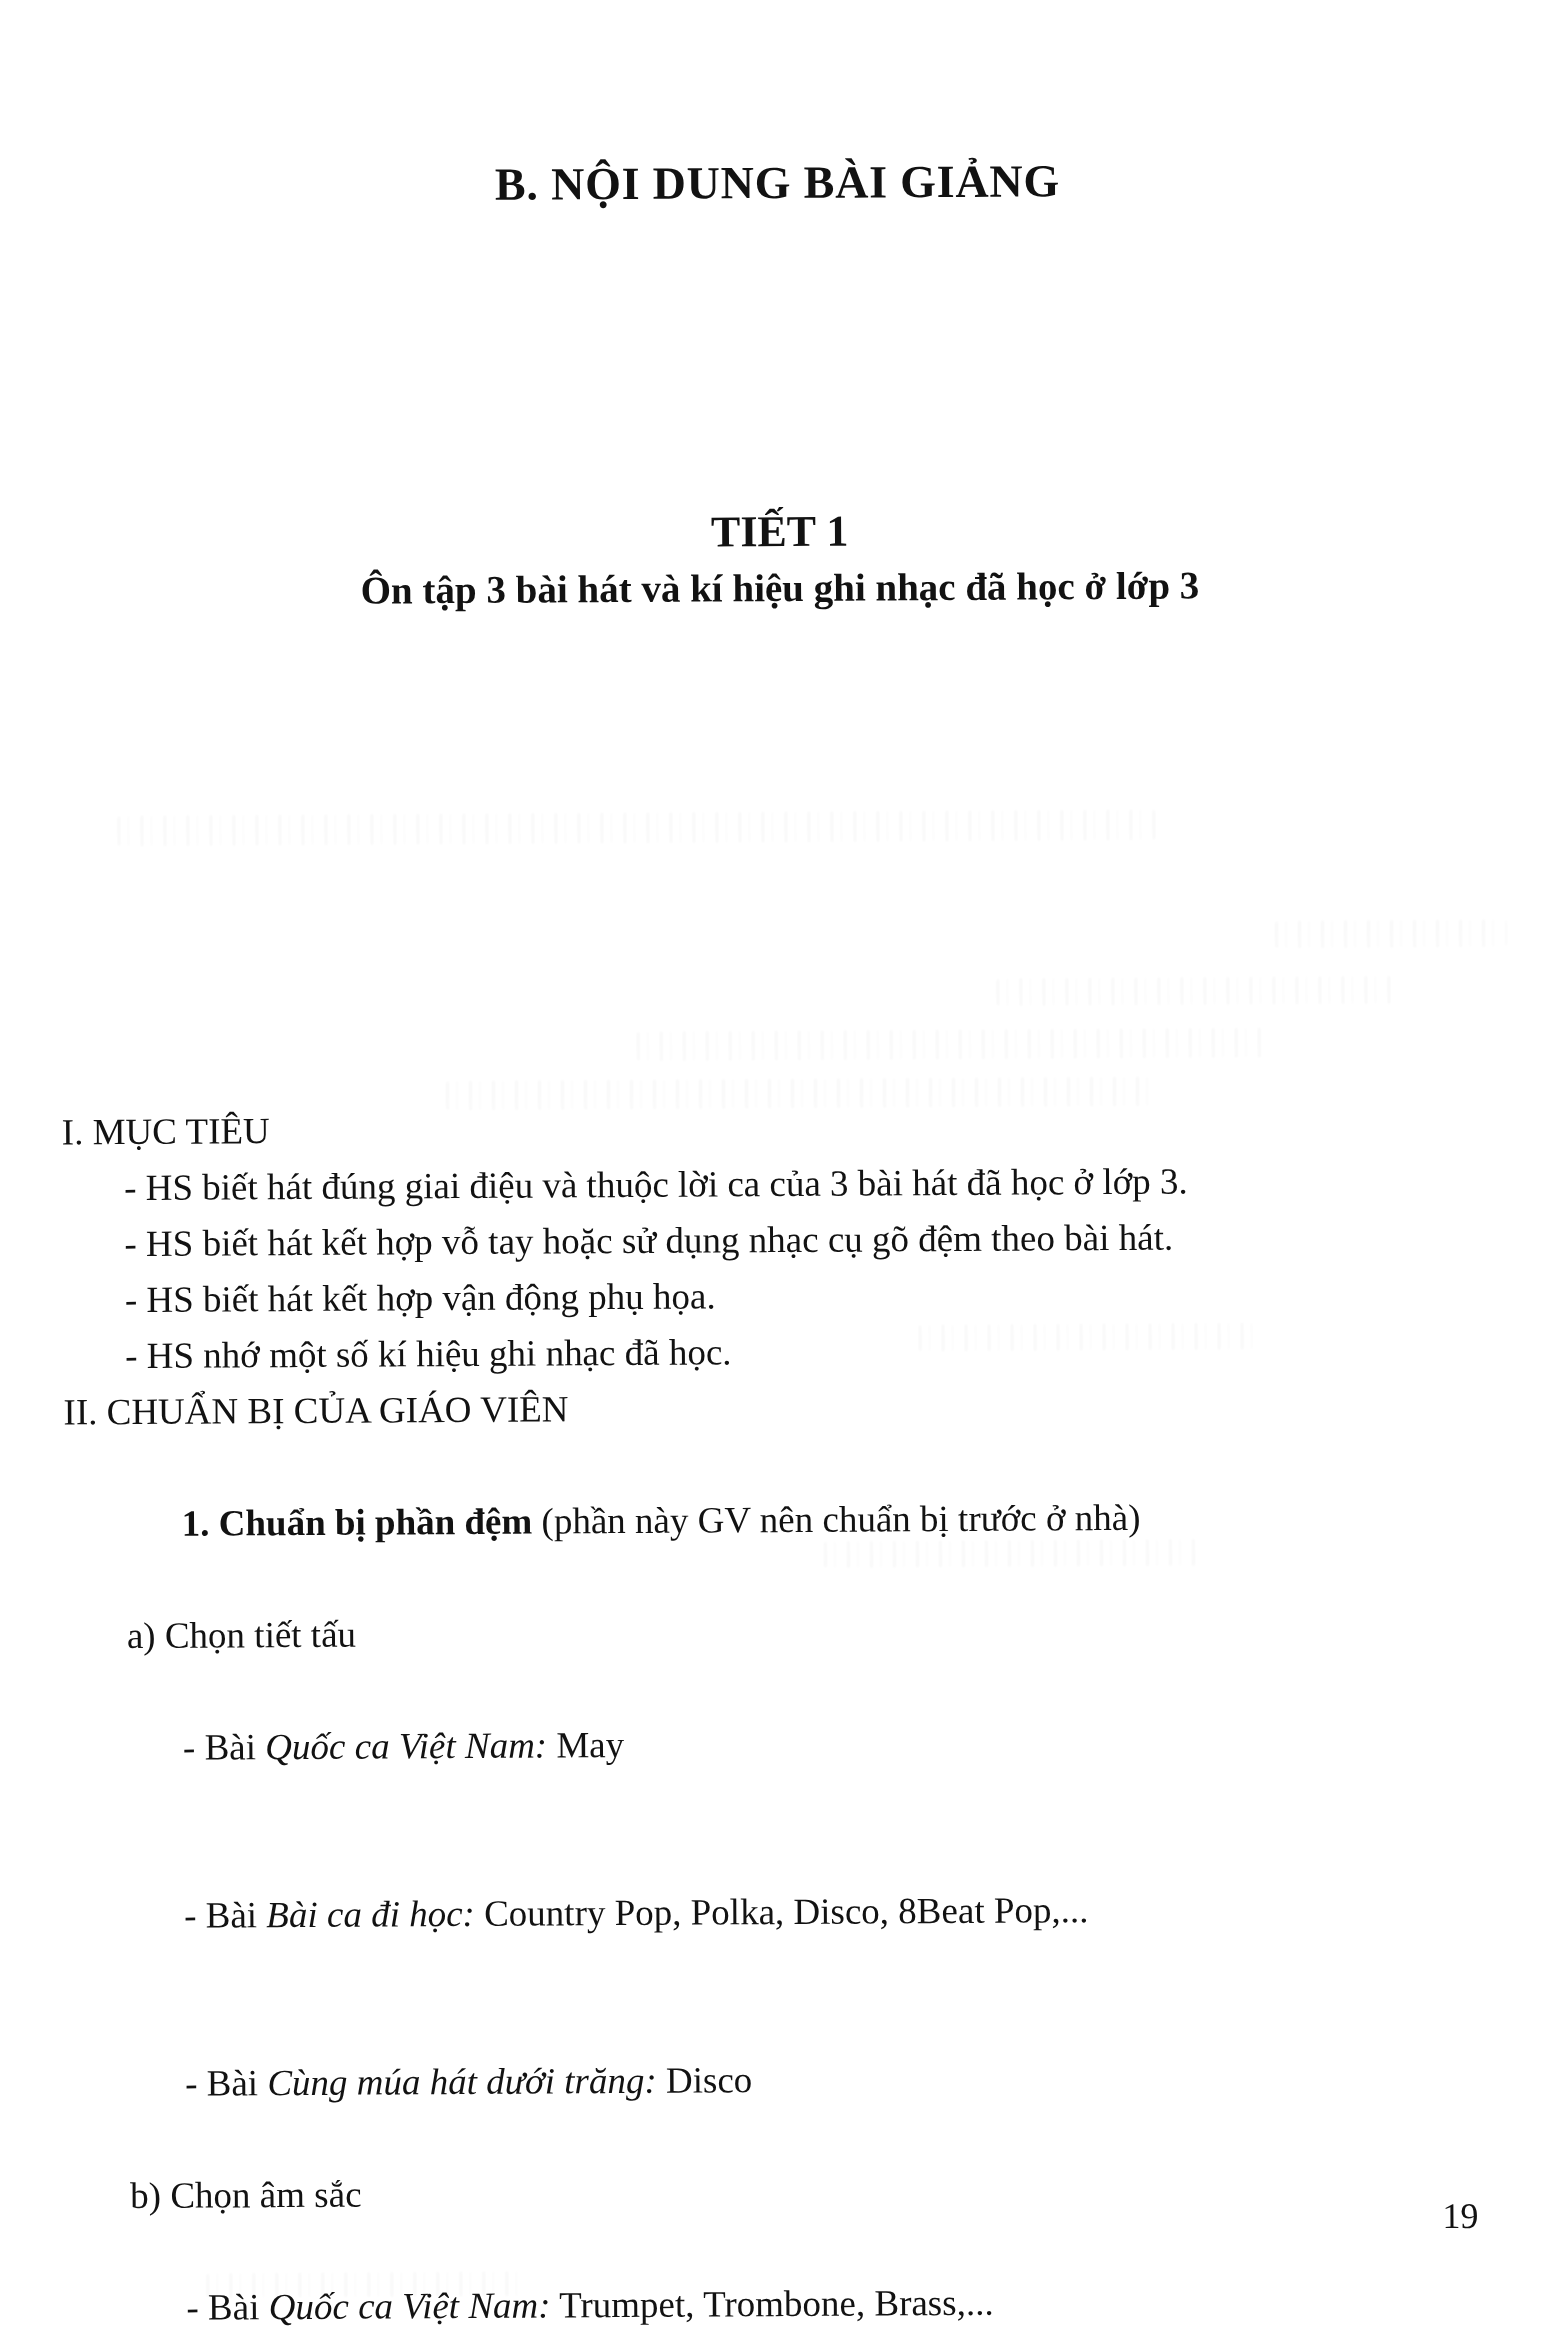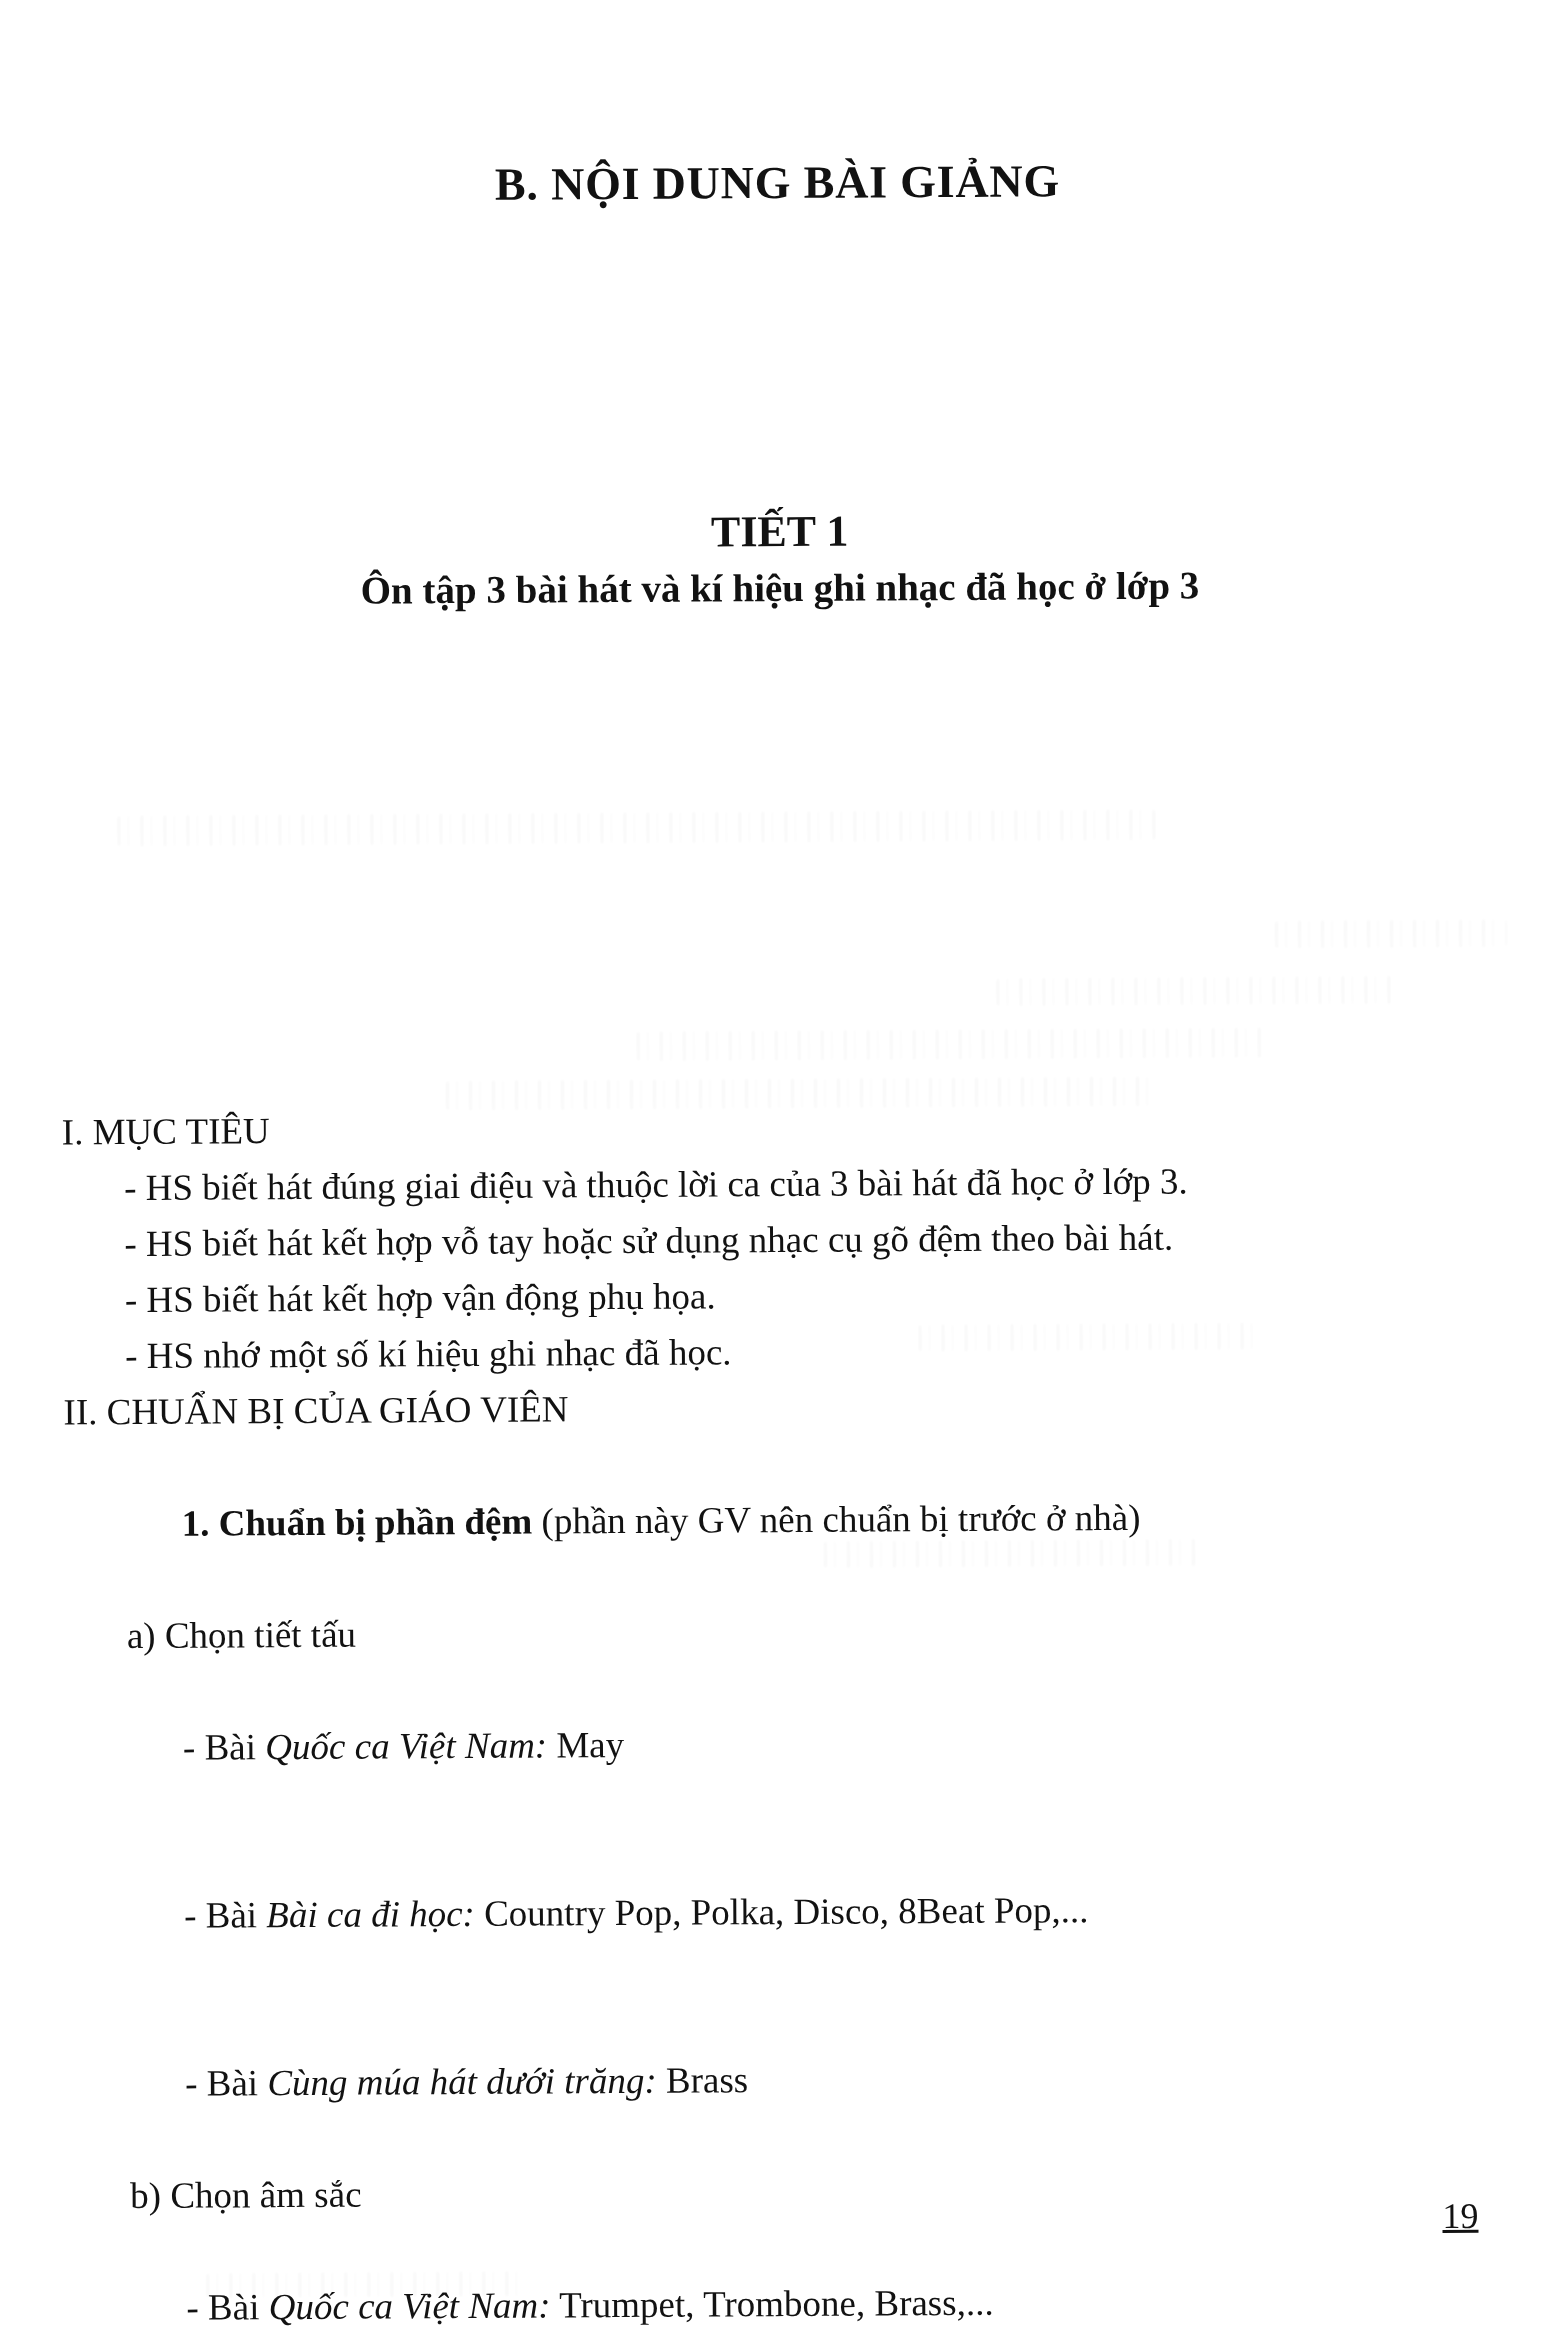--- a/index.html
+++ b/index.html
@@ -17,21 +17,21 @@
   .tiet-number{font-size:44px;font-weight:bold;margin:0;}
   .tiet-subtitle{font-size:39px;font-weight:bold;margin:8px 0 0 0;}
   .body-text{
     position:absolute;top:1100px;left:62px;width:1468px;
     font-size:37px;line-height:56px;
   }
   .line{white-space:pre-wrap;}
   .indent{padding-left:62px;}
   .bold{font-weight:bold;}
   .it{font-style:italic;}
-  .page-number{position:absolute;top:2199px;left:1436px;width:64px;font-size:36px;text-decoration:underline;}
+  .page-number{position:absolute;top:2199px;left:1436px;width:64px;font-size:36px;}
   .ghost{
     position:absolute;
     background:repeating-linear-gradient(90deg,
       rgba(45,45,45,.55) 0 2.4px, transparent 2.4px 9.6px,
       rgba(45,45,45,.4) 9.6px 11.2px, transparent 11.2px 23px);
     opacity:.08;filter:blur(1.3px);border-radius:3.2px;
   }
 </style>
 </head>
 <body>
@@ -70,21 +70,21 @@
 
     <div class="line indent">a) Chọn tiết tấu</div>
 
     <div class="line indent">
       <span>- Bài </span><span class="it">Quốc ca Việt Nam:</span><span> May</span>
     </div>
     <div class="line indent">
       <span>- Bài </span><span class="it">Bài ca đi học:</span><span> Country Pop, Polka, Disco, 8Beat Pop,...</span>
     </div>
     <div class="line indent">
-      <span>- Bài </span><span class="it">Cùng múa hát dưới trăng:</span><span> Brass</span>
+      <span>- Bài </span><span class="it">Cùng múa hát dưới trăng:</span><span> Disco</span>
     </div>
 
     <div class="line indent">b) Chọn âm sắc</div>
 
     <div class="line indent">
       <span>- Bài </span><span class="it">Quốc ca Việt Nam:</span><span> Trumpet, Trombone, Brass,...</span>
     </div>
 
   </div>
 

